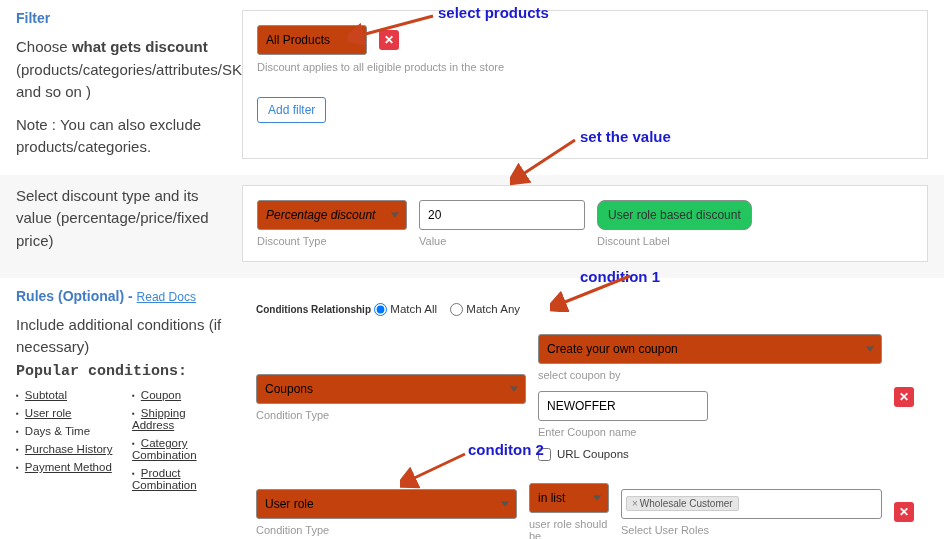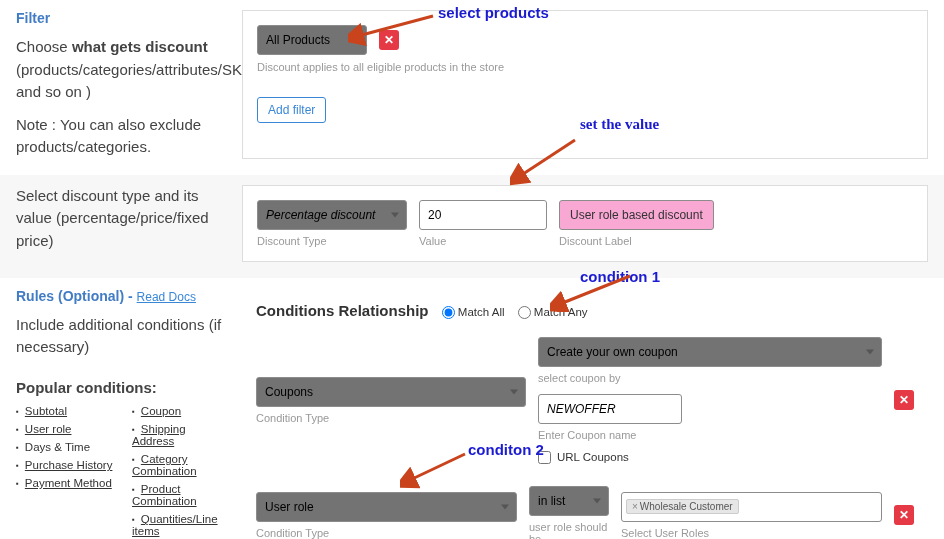--- a/index.html
+++ b/index.html
@@ -5,39 +5,39 @@
   * { box-sizing: border-box; margin: 0; padding: 0; }
   body { font-family: Arial, Helvetica, sans-serif; font-size: 12px; color: #333; background: #fff; width: 944px; }
   .section { display: flex; padding: 10px 16px 16px 16px; }
   .left-col { width: 226px; flex-shrink: 0; padding-right: 12px; }
   .right-col { flex: 1; border: 1px solid #ddd; background: #fff; padding: 14px; }
   .strip { background: #f7f7f7; }
   .strip .right-col { border: 1px solid #ddd; }
   .sec-title { color: #427cc5; font-size: 14px; font-weight: bold; margin-bottom: 10px; }
   .left-text { font-size: 15px; color: #444; line-height: 1.5; }
   .row { display: flex; gap: 12px; align-items: center; flex-wrap: wrap; }
-  .select { appearance: none; -webkit-appearance: none; border: 1px solid #8c8c8c; background: #737373; padding: 6px 28px 6px 8px; font-size: 12px; border-radius: 3px; height: 30px; }
+  .select { appearance: none; -webkit-appearance: none; border: 1px solid #8c8c8c; background: #c2410c; padding: 6px 28px 6px 8px; font-size: 12px; border-radius: 3px; height: 30px; }
   .sel-wrap { position: relative; display: inline-block; }
   .sel-wrap::after { content: ""; position: absolute; right: 8px; top: 50%; width: 0; height: 0; border-left: 4px solid transparent; border-right: 4px solid transparent; border-top: 5px solid #555; transform: translateY(-50%); pointer-events: none; }
   .input { border: 1px solid #8c8c8c; background: #fff; padding: 6px 8px; font-size: 12px; border-radius: 3px; height: 30px; }
   .del-btn { width: 20px; height: 20px; background: #e63946; color: #fff; border: none; border-radius: 3px; font-weight: bold; font-size: 12px; cursor: pointer; display: inline-flex; align-items: center; justify-content: center; line-height: 1; }
   .helper { color: #999; font-size: 11px; margin-top: 6px; }
   .btn-outline-blue { border: 1px solid #3a87d8; color: #3a87d8; background: #fff; padding: 5px 10px; font-size: 12px; border-radius: 3px; cursor: pointer; }
-  .btn-grayfill { background: #f9a8d4; border: 1px solid #8c8c8c; padding: 6px 10px; font-size: 12px; border-radius: 3px; height: 30px; display: inline-flex; align-items: center; }
+  .btn-grayfill { background: #22c55e; border: 1px solid #8c8c8c; padding: 6px 10px; font-size: 12px; border-radius: 8px; height: 30px; display: inline-flex; align-items: center; }
   .sublabel { color: #999; font-size: 11px; margin-top: 5px; }
   .read-docs { color: #3a87d8; font-size: 12px; text-decoration: underline; font-weight: normal; }
   ul { list-style: none; padding: 0; }
   .cond-list li { font-size: 11.5px; color: #333; margin-bottom: 6px; }
   .cond-list li span.uline { text-decoration: underline; }
   .cond-columns { display: flex; gap: 18px; margin-top: 6px; }
   .cond-columns ul { flex: 1; }
   .cond-columns li::before { content: "▪"; font-size: 8px; margin-right: 6px; vertical-align: middle; }
   .radio-row label { font-size: 11.5px; margin-right: 10px; }
   .radio-row input { margin-right: 3px; vertical-align: middle; }
-  .cond-rel-label { font-size: 15px; font-weight: bold; margin-right: 10px; }
+  .cond-rel-label { font-size: 10px; font-weight: bold; }
   .cond-block { margin-bottom: 22px; }
   .cond-pair { display: flex; gap: 12px; align-items: center; }
   .cond-col { display: flex; flex-direction: column; }
   .tag-input { border: 1px solid #8c8c8c; border-radius: 3px; padding: 3px 4px; min-height: 30px; display: flex; align-items: center; flex-wrap: wrap; gap: 4px; }
   .tag { background: #e6e6e6; border: 1px solid #ccc; border-radius: 2px; font-size: 10px; padding: 1px 5px; display: inline-flex; align-items: center; gap: 2px; color: #555; }
   .tag .x { color: #888; font-size: 10px; }
   .check-row { display: flex; align-items: center; gap: 6px; margin-top: 10px; font-size: 11.5px; }
   .check-row input { width: 13px; height: 13px; }
 
   
@@ -82,54 +82,53 @@
       <div class="row">
         <div class="cond-col">
           <div class="sel-wrap">
             <select class="select" style="width:150px;font-style:italic;">
               <option>Percentage discount</option>
             </select>
           </div>
           <div class="sublabel">Discount Type</div>
         </div>
         <div class="cond-col">
-          <input class="input" style="width: 128px;" value="20">
+          <input class="input" style="width: 166px;" value="20">
           <div class="sublabel">Value</div>
         </div>
         <div class="cond-col">
           <div class="btn-grayfill">
               <span>User role based discount</span>
             </div>
           <div class="sublabel">Discount Label</div>
         </div>
       </div>
     </div>
   </div>
 
   <div class="section">
     <div class="left-col">
       <div class="sec-title">
         <span>Rules (Optional)</span><span> - </span><a class="read-docs" href="#">Read Docs</a>
       </div>
       <div class="left-text">Include additional conditions (if necessary)</div>
-      <div class="left-text" style="font-weight:bold;margin-top:18px;">Popular conditions:</div>
+      <div class="left-text" style="font-weight:bold;margin-top:2px;font-family:Liberation Mono, monospace;">Popular conditions:</div>
       <div class="cond-columns cond-list">
         <ul>
           <li><span class="uline">Subtotal</span></li>
           <li><span class="uline">User role</span></li>
           <li><span>Days &amp; Time</span></li>
           <li><span class="uline">Purchase History</span></li>
           <li><span class="uline">Payment Method</span></li>
         </ul>
         <ul>
           <li><span class="uline">Coupon</span></li>
           <li><span class="uline">Shipping Address</span></li>
           <li><span class="uline">Category Combination</span></li>
           <li><span class="uline">Product Combination</span></li>
-          <li><span class="uline">Quantities/Line items</span></li>
         </ul>
       </div>
     </div>
     <div class="right-col" style="border:none;">
       <div class="radio-row" style="margin-bottom:18px;">
         <span class="cond-rel-label">Conditions Relationship</span>
         <label><input type="radio" name="rel" checked="" style=""><span>Match All</span></label>
         <label><input type="radio" name="rel" style=""><span>Match Any</span></label>
       </div>
 
@@ -143,21 +142,21 @@
             </div>
             <div class="sublabel">Condition Type</div>
           </div>
           <div class="cond-col" style="flex:1;">
             <div class="sel-wrap" style="width:100%;">
               <select class="select" style="width:100%;">
                 <option>Create your own coupon</option>
               </select>
             </div>
             <div class="sublabel">select coupon by</div>
-            <input class="input" style="width: 144px; margin-top: 10px; font-style: italic;" value="NEWOFFER">
+            <input class="input" style="width: 170px; margin-top: 10px;" value="NEWOFFER">
             <div class="sublabel">Enter Coupon name</div>
             <div class="check-row">
               <input type="checkbox" style="">
               <span>URL Coupons</span>
             </div>
           </div>
           <button class="del-btn">✕</button>
         </div>
       </div>
 
@@ -189,21 +188,21 @@
             <div class="sublabel">Select User Roles</div>
           </div>
           <button class="del-btn">✕</button>
         </div>
       </div>
 
     </div>
   </div>
 
   <div class="callout" style="top:4px;left:438px;">select products</div>
-  <div class="callout" style="top:116px;left:580px;font-family:Liberation Serif, serif;">set the value</div>
+  <div class="callout" style="top:128px;left:580px;">set the value</div>
   <div class="callout" style="top:268px;left:580px;">condition 1</div>
   <div class="callout" style="top:441px;left:468px;">conditon 2</div>
 
   <svg class="arrow" style="top:12px;left:348px;" width="90" height="34">
     <defs>
         <marker id="ah1" markerWidth="8" markerHeight="8" refX="2" refY="4" orient="auto">
           <polygon points="0 0, 8 4, 0 8" fill="#c9441d"></polygon>
         </marker>
       </defs>
     <line x1="85" y1="4" x2="10" y2="24" stroke="#c9441d" stroke-width="3" marker-end="url(#ah1)"></line>

